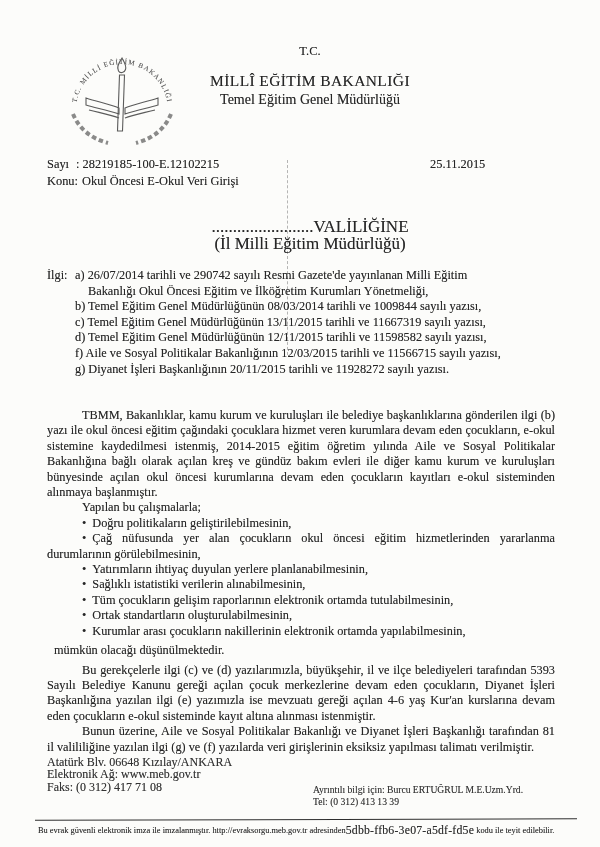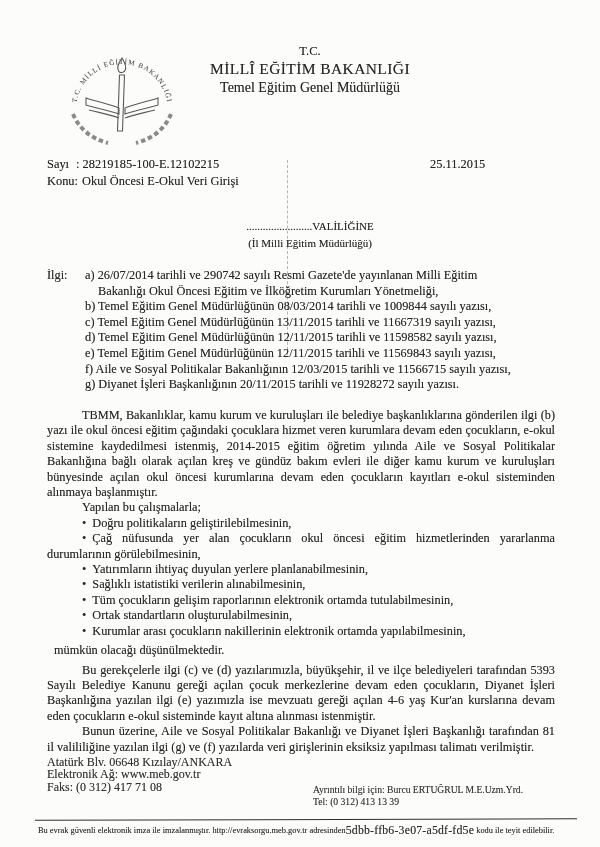--- a/index.html
+++ b/index.html
@@ -9,40 +9,40 @@
     margin:0 auto;
     background:#fcfcfa;
     font-family:"Liberation Serif","DejaVu Serif",serif;
     color:#262626;
     overflow:hidden;
     text-shadow:0 0 0.5px rgba(50,50,50,.45);
   }
   
   .letterhead{position:absolute;left:100px;right:80px;top:44px;text-align:center;line-height:1.15;}
   .h-tc{font-size:12.5px;}
-  .h-ministry{font-size:15.5px;letter-spacing:.4px;margin-top:2px;}
+  .h-ministry{font-size:15.5px;letter-spacing:.4px;margin-top:14px;}
   .h-dir{font-size:14px;margin-top:2px;}
   .logo{position:absolute;left:56px;top:36px;width:132px;height:118px;opacity:.85;}
   
   .meta-row{position:absolute;left:47px;font-size:12.4px;font-family:Liberation Serif, serif;}
   .sayi-row{top:157px;}
   .konu-row{top:174px;}
   .meta-label{display:inline-block;}
   .sayi-value{margin-left:7px;}
   .konu-value{margin-left:4px;}
   .doc-date{position:absolute;left:430px;top:157px;font-size:12.4px;}
   
   .fold-line{position:absolute;left:287px;top:160px;height:195px;width:0;
     border-left:1px dashed rgba(110,110,110,.5);}
   
-  .recipient{position:absolute;left:100px;right:80px;top:218px;text-align:center;font-size:11px;line-height:17px;}
+  .recipient{position:absolute;left:100px;right:80px;top:218px;text-align:center;font-size:17px;line-height:17px;}
   
   .ilgi{position:absolute;left:47px;top:268px;width:512px;display:flex;font-size:12.3px;line-height:15.6px;}
   .ilgi-label{width:28px;flex:none;}
-  .ilgi-lines{flex:1;margin-left:10px;}
+  .ilgi-lines{flex:1;}
   .ilgi-line{white-space:nowrap;}
   .ilgi-line.wrap{padding-left:13px;}
   
   .body-text{position:absolute;left:47px;top:408px;width:508px;font-size:12.3px;line-height:15.4px;}
   .body-par{margin:0;text-align:justify;text-indent:35px;}
   .no-just{text-align:left;}
   .closing-par{margin:4px;text-indent:3px;text-align:left;}
   .bmark{margin-right:6px;}
   
   .footer-left{position:absolute;left:47px;top:756px;font-size:12px;line-height:12.3px;color:#333;}
@@ -102,21 +102,20 @@
   </div>
 
   <div class="ilgi">
     <div class="ilgi-label">İlgi:</div>
     <div class="ilgi-lines">
       <div class="ilgi-line">a) 26/07/2014 tarihli ve 290742 sayılı Resmi Gazete'de yayınlanan Milli Eğitim</div>
       <div class="ilgi-line wrap">Bakanlığı Okul Öncesi Eğitim ve İlköğretim Kurumları Yönetmeliği,</div>
       <div class="ilgi-line">b) Temel Eğitim Genel Müdürlüğünün 08/03/2014 tarihli ve 1009844 sayılı yazısı,</div>
       <div class="ilgi-line">c) Temel Eğitim Genel Müdürlüğünün 13/11/2015  tarihli ve 11667319 sayılı yazısı,</div>
       <div class="ilgi-line">d) Temel Eğitim Genel Müdürlüğünün 12/11/2015 tarihli ve 11598582  sayılı yazısı,</div>
-      <div class="ilgi-line">e) Temel Eğitim Genel Müdürlüğünün 12/11/2015 tarihli ve 11569843  sayılı yazısı,</div>
       <div class="ilgi-line">f) Aile ve Sosyal Politikalar Bakanlığının 12/03/2015 tarihli ve 11566715 sayılı yazısı,</div>
       <div class="ilgi-line">g) Diyanet İşleri Başkanlığının 20/11/2015 tarihli ve 11928272 sayılı yazısı.</div>
     </div>
   </div>
 
   <div class="body-text">
     <p class="body-par">TBMM, Bakanlıklar,  kamu kurum ve kuruluşları ile belediye başkanlıklarına gönderilen ilgi (b) yazı ile okul öncesi eğitim çağındaki çocuklara hizmet veren kurumlara devam eden çocukların, e-okul sistemine kaydedilmesi istenmiş, 2014-2015 eğitim öğretim yılında Aile ve Sosyal Politikalar Bakanlığına bağlı olarak açılan kreş ve gündüz bakım evleri ile diğer kamu kurum ve kuruluşları bünyesinde açılan okul öncesi kurumlarına devam eden çocukların kayıtları e-okul sisteminden alınmaya başlanmıştır.</p>
     <p class="body-par no-just">Yapılan bu çalışmalarla;</p>
     <div class="body-par"><span class="bmark">•</span><span>Doğru politikaların geliştirilebilmesinin,</span></div>
     <div class="body-par"><span class="bmark">•</span><span>Çağ nüfusunda yer alan çocukların okul öncesi eğitim hizmetlerinden yararlanma durumlarının görülebilmesinin,</span></div>

